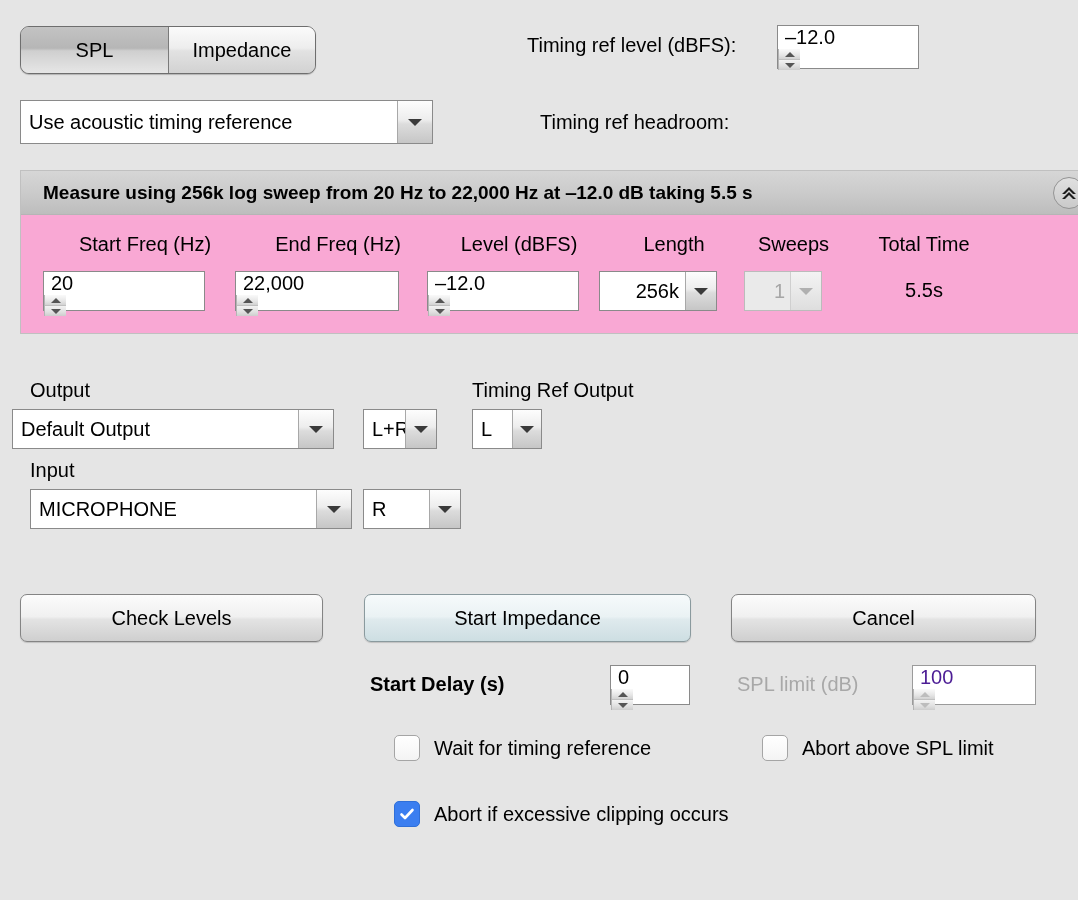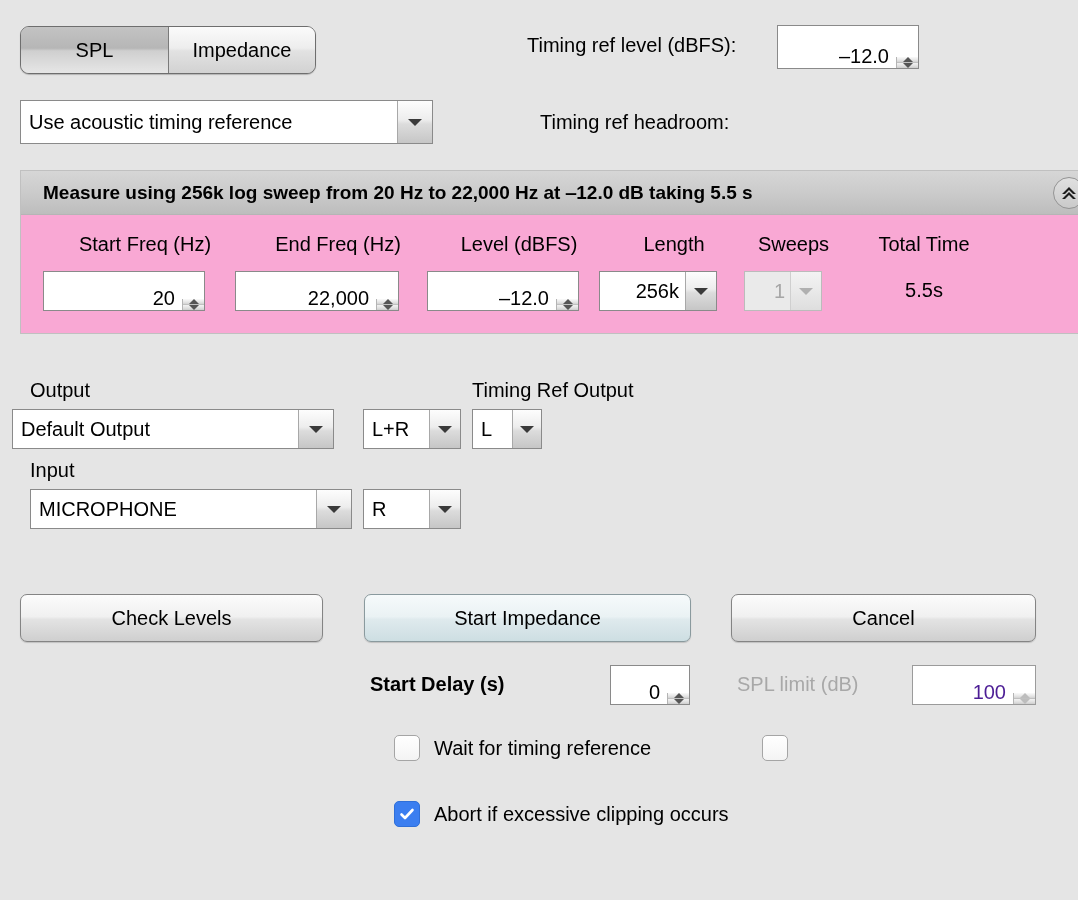--- a/index.html
+++ b/index.html
@@ -77,24 +77,25 @@
     border-left: 7px solid transparent;
     border-right: 7px solid transparent;
     border-top: 7px solid #3a3a3a;
   }
   .combo.disabled .dntri { border-top-color: #b0b0b0; }
 
   
   .spin {
     position: absolute;
     display: flex;
-    align-items: flex-end;
+    align-items: flex-start;
     border: 1px solid #8a8a8a;
     background: #fff;
     box-sizing: border-box;
+    flex-direction: column;
   }
   .spin .sval {
     flex: 1 1 auto;
     display: flex; align-items: center; justify-content: flex-end;
     padding: 0 7px;
     font-size: 20px;
     background: #fff;
     white-space: nowrap;
   }
   .spin.disabled .sval { color: #4c1d95; }
@@ -302,21 +303,21 @@
   <div class="lbl center" style="left:817px; top:108px; width:172px;">5.5s</div>
 </div>
 
 <div class="lbl" style="left:30px; top:379px;">Output</div>
 <div class="combo" style="left:12px; top:409px; width:322px; height:40px;">
   <div class="cval">Default Output</div>
   <div class="carrow">
       <span class="dntri"></span>
     </div>
 </div>
-<div class="combo" style="left:363px; top:409px; width:98px; height:40px;">
+<div class="combo" style="left:363px; top:409px; width:74px; height:40px;">
   <div class="cval">L+R</div>
   <div class="carrow" style="width:30px; flex:0 0 30px;">
       <span class="dntri"></span>
     </div>
 </div>
 
 <div class="lbl" style="left:472px; top:379px;">Timing Ref Output</div>
 <div class="combo" style="left:472px; top:409px; width:70px; height:40px;">
   <div class="cval">L</div>
   <div class="carrow" style="width:28px; flex:0 0 28px;">
@@ -374,20 +375,21 @@
   </div>
 </div>
 
 <div class="cbrow" style="left:378px; top:735px;">
   <span class="cbox off"></span>
   <span class="cbtext">Wait for timing reference</span>
 </div>
 
 <div class="cbrow" style="left:746px; top:735px;">
   <span class="cbox off"></span>
+  <span class="cbtext">Abort above SPL limit</span>
 </div>
 
 <div class="cbrow" style="left:378px; top:801px;">
   <span class="cbox on" id="clip-cbox" style="background: rgb(59, 126, 240);">
     <svg width="18" height="18" viewBox="0 0 18 18" aria-hidden="true">
       <polyline points="3.5,9.5 7,13 14.5,5" fill="none" stroke="#ffffff" stroke-width="2.6" stroke-linecap="round" stroke-linejoin="round"></polyline>
     </svg>
   </span>
   <span class="cbtext">Abort if excessive clipping occurs</span>
 </div>

